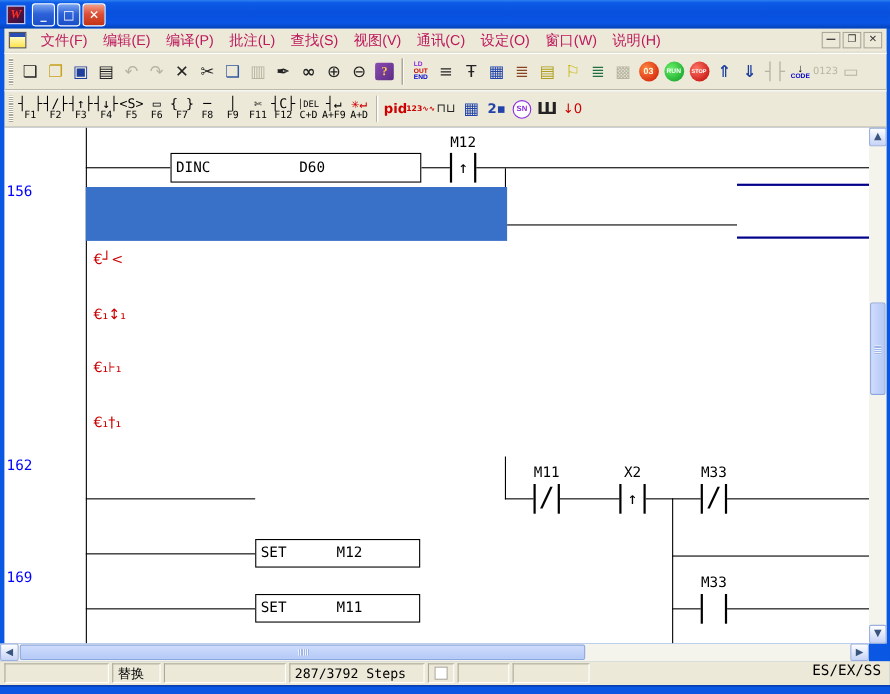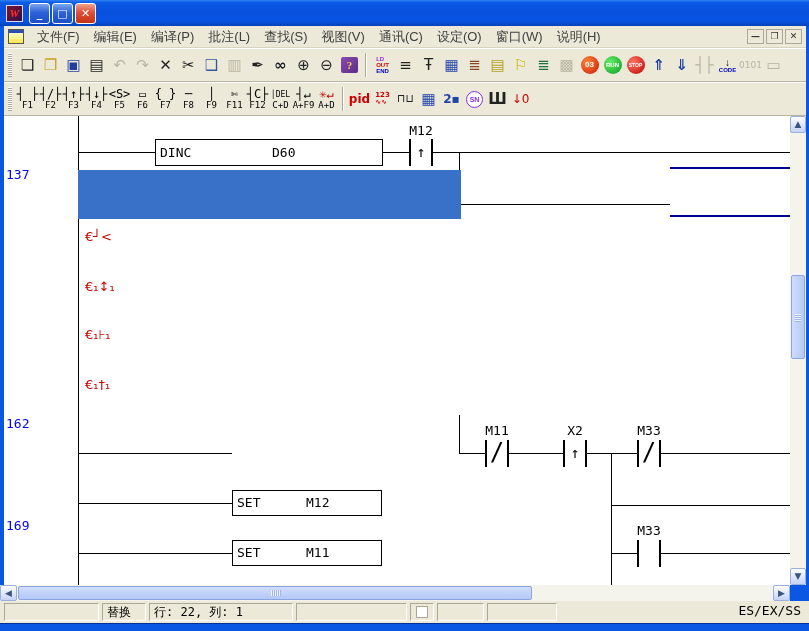--- a/index.html
+++ b/index.html
@@ -7,21 +7,21 @@
   .window{position:relative;width:809px;height:631px;background:#0A57E3;font-family:"Liberation Sans","DejaVu Sans",sans-serif;overflow:hidden;}
   
   .titlebar{height:26px;background:linear-gradient(180deg,#2f80f2 0%,#0b5ae6 10%,#0850dd 45%,#0a55e6 80%,#0342b8 100%);display:flex;align-items:center;padding:0 4px;}
   .appicon{width:17px;height:17px;margin:0 4px 0 2px;background:linear-gradient(135deg,#7a1430,#30104a);border:1px solid #d8d8f0;color:#ff3020;font:bold italic 11px/15px "Liberation Serif",serif;text-align:center;}
   .title{color:#fff;font-weight:bold;font-size:13px;flex:1;text-shadow:1px 1px 1px #01309a;white-space:nowrap;}
   .capbtn{width:21px;height:21px;margin-left:2px;border:1px solid #fff;border-radius:3px;color:#fff;font:bold 11px/19px "DejaVu Sans",sans-serif;text-align:center;background:linear-gradient(180deg,#7ba5f0,#2d62d8 45%,#1b4fc8);}
   .capbtn.close{background:linear-gradient(180deg,#f3a08a,#dd5038 45%,#c33315);}
   
   .menubar{height:22px;background:#ECE9D8;margin:0 3px 0 4px;display:flex;align-items:center;padding:0 2px;border-bottom:1px solid #d8d4c0;}
   .docicon{width:16px;height:15px;margin:0 6px 0 2px;background:linear-gradient(180deg,#2a4fb0 0%,#2a4fb0 25%,#fffdc8 25%,#ffe34a 100%);border:1px solid #555;}
-  .menuitem{font-size:13px;padding:2px 7px;color:#404040;white-space:nowrap;}
+  .menuitem{font-size:13px;padding:2px 7px;color:#be185d;white-space:nowrap;}
   .mdibtns{margin-left:auto;display:flex;gap:2px;padding-right:2px;}
   .mdibtn{width:17px;height:15px;border:1px solid #aca899;background:#ECE9D8;color:#333;font:bold 9px/13px "DejaVu Sans",sans-serif;text-align:center;}
   
   .toolbar{height:34px;background:#ECE9D8;margin:0 3px 0 4px;display:flex;align-items:center;border-top:1px solid #fff;border-bottom:1px solid #b8b4a2;padding-left:2px;}
   .grip{width:4px;height:24px;margin:0 4px 0 2px;background:repeating-linear-gradient(180deg,#fff 0 1px,#aca899 1px 2px);}
   .tb{width:23px;height:26px;border:none;background:transparent;padding:0;display:flex;align-items:center;justify-content:center;flex-direction:column;}
   .tb .ic{font-size:15px;line-height:16px;color:#222;font-family:"DejaVu Sans",sans-serif;}
   .tb.dis .ic{color:#b8b4a2;}
   .sep{width:2px;height:24px;margin:0 4px;background:linear-gradient(90deg,#aca899 50%,#fff 50%);}
   .book{width:17px;height:16px;background:linear-gradient(135deg,#8a4bb0,#5c2d86);border-radius:2px;color:#ffd24a;font:bold 11px/16px "Liberation Serif",serif;text-align:center;}
@@ -31,21 +31,21 @@
   .b01{background:radial-gradient(circle at 35% 35%,#ff8840,#cc1100);font-size:8px;line-height:18px;color:#ffe;}
   .brun{background:radial-gradient(circle at 35% 35%,#66ee66,#0a9a22);font-size:6px;line-height:18px;}
   .bstop{background:radial-gradient(circle at 35% 35%,#ff7766,#bb0000);font-size:5px;line-height:18px;}
   .snball{width:17px;height:17px;border-radius:50%;border:1px solid #8a2be2;color:#8a2be2;background:#fff;font:bold 7px/15px "Liberation Sans",sans-serif;text-align:center;}
   .codeic{display:flex;flex-direction:column;align-items:center;font:bold 6px/6px "Liberation Sans",sans-serif;color:#0000cc;}
   .codeic .arr{color:#000;font-size:10px;line-height:9px;}
   .tb2{width:23px;height:30px;border:none;background:transparent;padding:0;display:flex;flex-direction:column;align-items:center;justify-content:center;}
   .tb2 .sym{font:12px/13px "DejaVu Sans Mono",monospace;color:#000;white-space:nowrap;}
   .tb2 .lbl{font:9px/9px "DejaVu Sans Mono",monospace;color:#000;}
   .redtxt{color:#cc0000 !important;font-weight:bold;}
-  .stack2{display:flex;flex-direction:column;align-items:flex-start;font:bold 7px/7px "DejaVu Sans",sans-serif;color:#cc0000;}
+  .stack2{display:flex;align-items:flex-start;font:bold 7px/7px "DejaVu Sans",sans-serif;color:#cc0000;}
   
   .contentrow{display:flex;height:469px;}
   .bordL{width:4px;background:#0A57E3;} .bordR{width:3px;background:#0A57E3;}
   .canvas{position:relative;width:786px;height:469px;background:#fff;overflow:hidden;font-family:"DejaVu Sans Mono",monospace;}
   .hw{position:absolute;height:1px;background:#000;}
   .vw{position:absolute;width:1px;background:#000;}
   .navy{position:absolute;height:2px;background:#00008B;}
   .selband{position:absolute;background:#3970C8;}
   .ibox{position:absolute;height:26px;border:1px solid #000;background:#fff;font:13px/24px "DejaVu Sans Mono",monospace;color:#000;z-index:2;}
   .ibox span{position:absolute;top:0;}
@@ -205,21 +205,21 @@
     <button class="tb dis">
         <span class="ic">┤├</span>
       </button>
     <button class="tb">
       <span class="codeic">
           <span class="arr">↓</span>
           <span>CODE</span>
         </span>
     </button>
     <button class="tb dis">
-        <span class="ic" style="font-size:9px">0101</span>
+        <span class="ic" style="font-size:9px">0123</span>
       </button>
     <button class="tb dis">
         <span class="ic">▭</span>
       </button>
   </div>
 
   <div class="toolbar" style="height:34px">
     <div class="grip"></div>
     <button class="tb2">
         <span class="sym">┤ ├</span>
@@ -326,21 +326,21 @@
         <span class="csym">↑</span>
         <span class="bR"></span>
       </div>
       <div class="hw" style="left:429px;top:36px;width:357px"></div>
       <div class="vw" style="left:455px;top:37px;height:63px"></div>
 
       <div class="selband" style="left:74px;top:54px;width:383px;height:49px"></div>
       <div class="hw" style="left:457px;top:88px;width:209px"></div>
       <div class="navy" style="left:666px;top:51px;width:120px"></div>
       <div class="navy" style="left:666px;top:99px;width:120px"></div>
-      <div class="lnum" style="top:52px">137</div>
+      <div class="lnum" style="top:52px">156</div>
 
       <div class="rmark" style="top:113px">€┘&lt;</div>
       <div class="rmark" style="top:163px">€₁↕₁</div>
       <div class="rmark" style="top:211px">€₁⊦₁</div>
       <div class="rmark" style="top:261px">€₁†₁</div>
 
       <div class="lnum" style="top:301px">162</div>
       <div class="hw" style="left:74px;top:337px;width:154px"></div>
       <div class="vw" style="left:455px;top:299px;height:39px"></div>
       <div class="hw" style="left:455px;top:337px;width:26px"></div>
@@ -403,22 +403,22 @@
       <div class="hbtn" style="left:0">◀</div>
       <div class="hthumb"></div>
       <div class="hbtn" style="right:0">▶</div>
     </div>
     <div class="corner"></div>
   </div>
 
   <div class="statusbar">
     <div class="panel" style="width:95px"></div>
     <div class="panel" style="width:44px">替换</div>
-    <div class="panel mono" style="width:144px">行: 22, 列: 1</div>
     <div class="panel" style="width:111px"></div>
+    <div class="panel mono" style="width:123px">287/3792 Steps</div>
     <div class="panel" style="width:24px">
         <div class="whitebox"></div>
       </div>
     <div class="panel" style="width:47px"></div>
     <div class="panel" style="width:70px"></div>
     <div class="panel plctype">ES/EX/SS</div>
   </div>
 
   <div class="bottomband"></div>
 </div>

